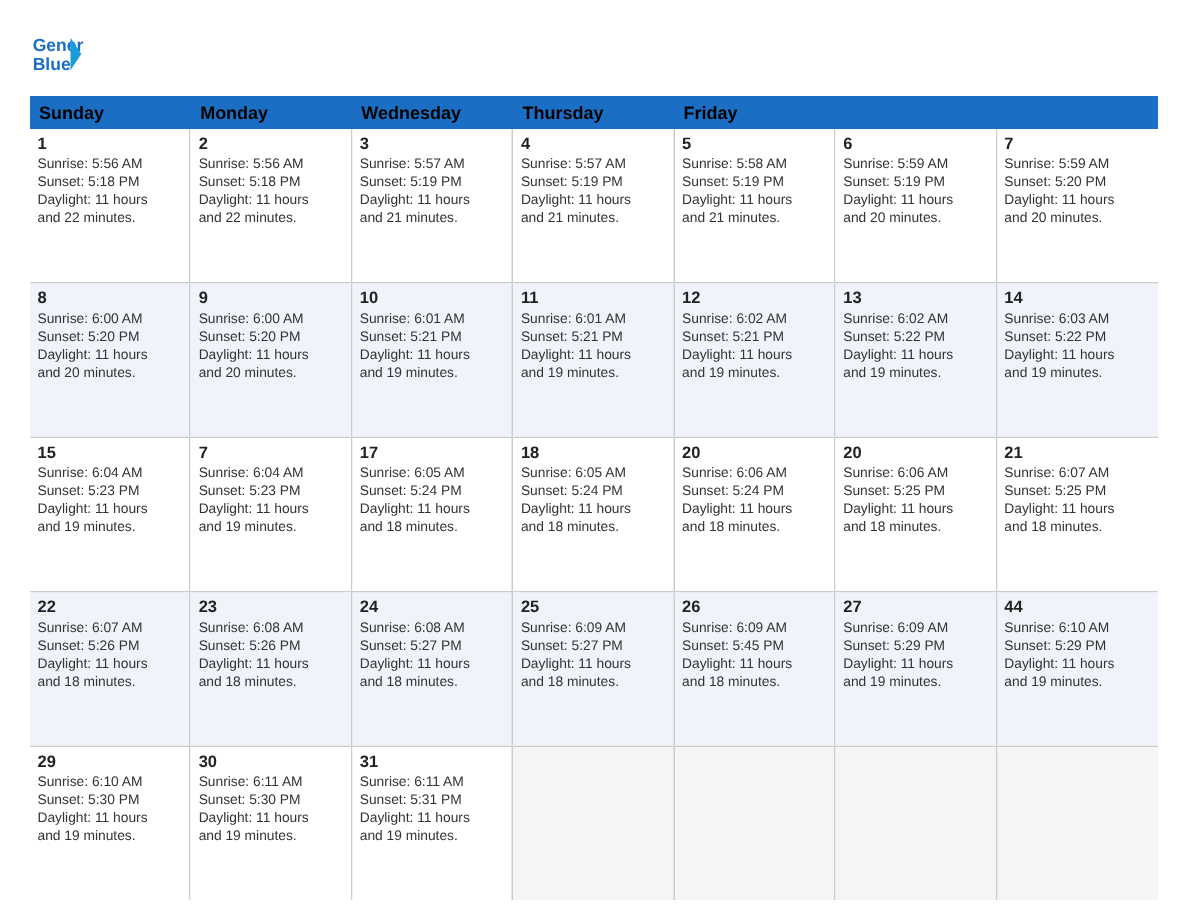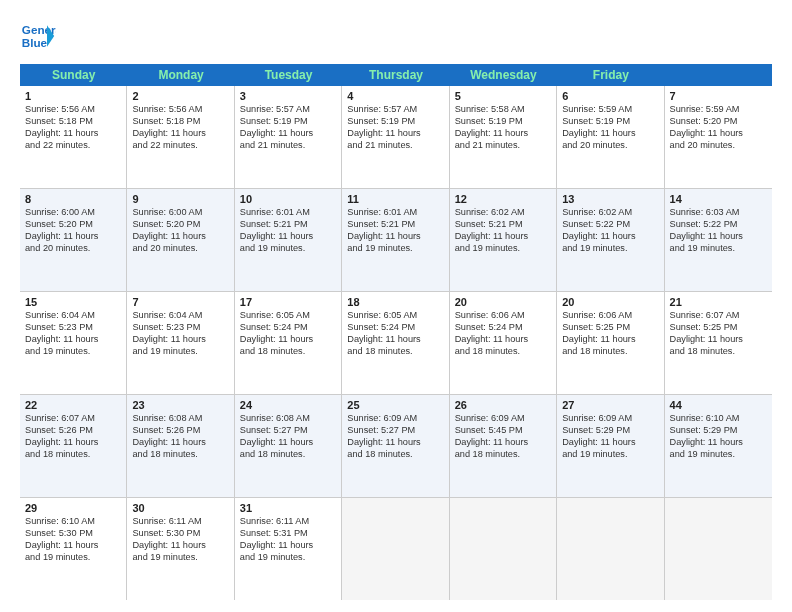--- a/index.html
+++ b/index.html
@@ -50,25 +50,25 @@
       flex: 1;
       display: flex;
       flex-direction: column;
     }
     .cal-header {
       display: grid;
       grid-template-columns: repeat(7, 1fr);
       background: #1a6fc4;
     }
     .cal-header-cell {
-      color: #86efac;
+      color: #000000;
       font-size: 12px;
       font-weight: bold;
       padding: 4px 6px;
-      text-align: center;
+      text-align: left;
     }
     .cal-body {
       flex: 1;
       display: flex;
       flex-direction: column;
     }
     .cal-row {
       display: grid;
       grid-template-columns: repeat(7, 1fr);
       flex: 1;
@@ -118,23 +118,22 @@
     <div class="title-block">
       <div class="main-title"></div>
       <div class="subtitle"></div>
     </div>
   </div>
 
   <div class="calendar">
     <div class="cal-header" id="cal-header">
         <div class="cal-header-cell">Sunday</div>
         <div class="cal-header-cell">Monday</div>
-        <div class="cal-header-cell">Tuesday</div>
+        <div class="cal-header-cell">Wednesday</div>
         <div class="cal-header-cell">Thursday</div>
-        <div class="cal-header-cell">Wednesday</div>
         <div class="cal-header-cell">Friday</div>
       </div>
     <div class="cal-body" id="cal-body">
         <div class="cal-row">
           <div class="cal-cell">
             <span class="day-num">1</span>
             <div>Sunrise: 5:56 AM</div>
             <div>Sunset: 5:18 PM</div>
             <div>Daylight: 11 hours</div>
             <div>and 22 minutes.</div>

